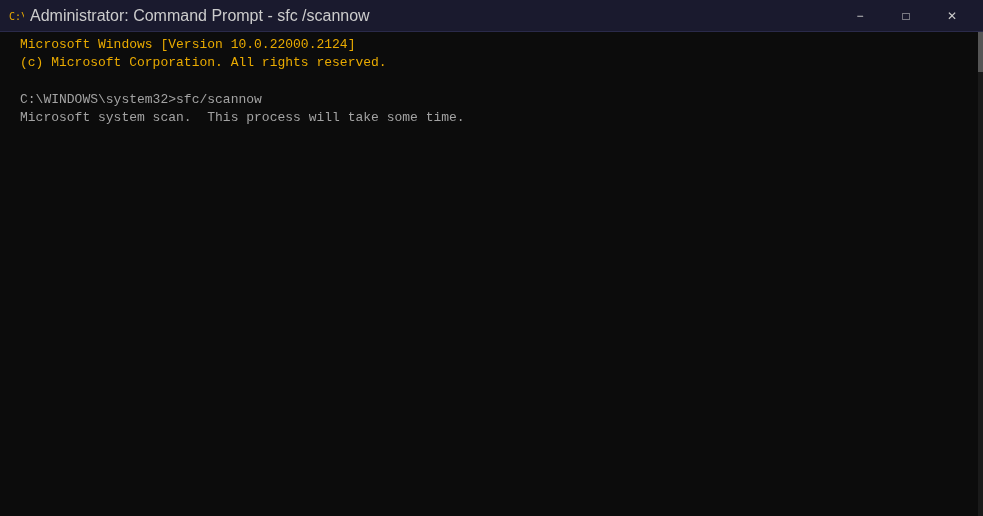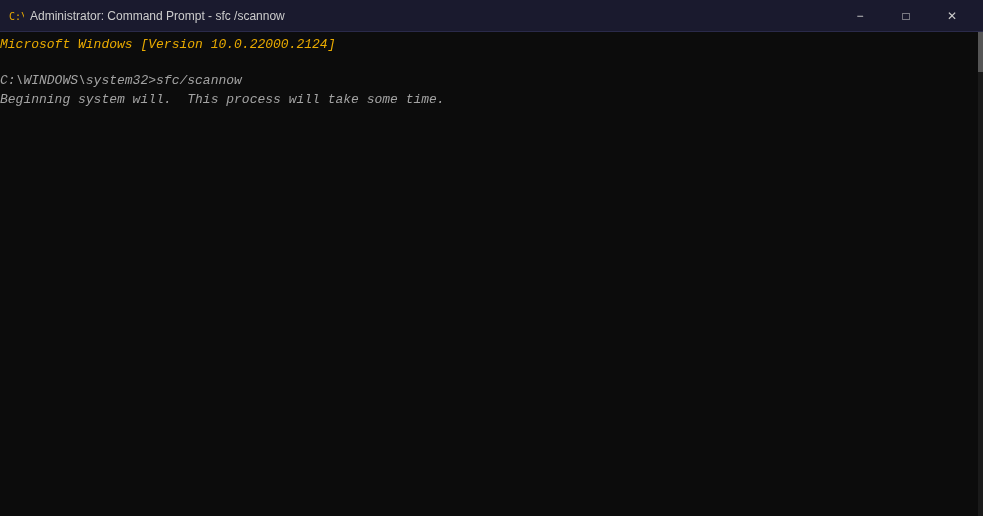--- a/index.html
+++ b/index.html
@@ -29,21 +29,21 @@
 
     .title-bar-icon {
       width: 16px;
       height: 16px;
       margin-right: 6px;
       flex-shrink: 0;
     }
 
     .title-bar-text {
       color: #cccccc;
-      font-size: 12px;
+      font-size: 16px;
       font-family: 'Segoe UI', sans-serif;
       flex: 1;
     }
 
     .title-bar-controls {
       display: flex;
       align-items: center;
       gap: 0;
     }
 
@@ -58,24 +58,23 @@
       font-family: 'Segoe UI', sans-serif;
       cursor: pointer;
       background: transparent;
       border: none;
       outline: none;
     }
 
     .console-area {
       flex: 1;
       background: #0c0c0c;
-      padding: 4px 0;
+      padding: 4px 20px;
       overflow: hidden;
       position: relative;
-      font-style: italic;
     }
 
     .console-line {
       color: #cccccc;
       font-size: 13px;
       line-height: 1.4;
       white-space: pre;
     }
 
     .console-line.yellow {
@@ -116,19 +115,20 @@
   <span class="title-bar-text">Administrator: Command Prompt - sfc /scannow</span>
   <div class="title-bar-controls">
     <button class="title-btn minimize">−</button>
     <button class="title-btn maximize">□</button>
     <button class="title-btn close">✕</button>
   </div>
 </div>
 
 <div class="console-area">
   <div class="console-line yellow">Microsoft Windows [Version 10.0.22000.2124]</div>
+  <div class="console-line yellow">(c) Microsoft Corporation. All rights reserved.</div>
   <div class="console-line">&nbsp;</div>
   <div class="console-line white">C:\WINDOWS\system32&gt;sfc/scannow</div>
-  <div class="console-line white">Beginning system will.  This process will take some time.</div>
+  <div class="console-line white">Microsoft system scan.  This process will take some time.</div>
   <div class="scrollbar">
     <div class="scrollbar-thumb"></div>
   </div>
 </div>
 
 </body></html>

